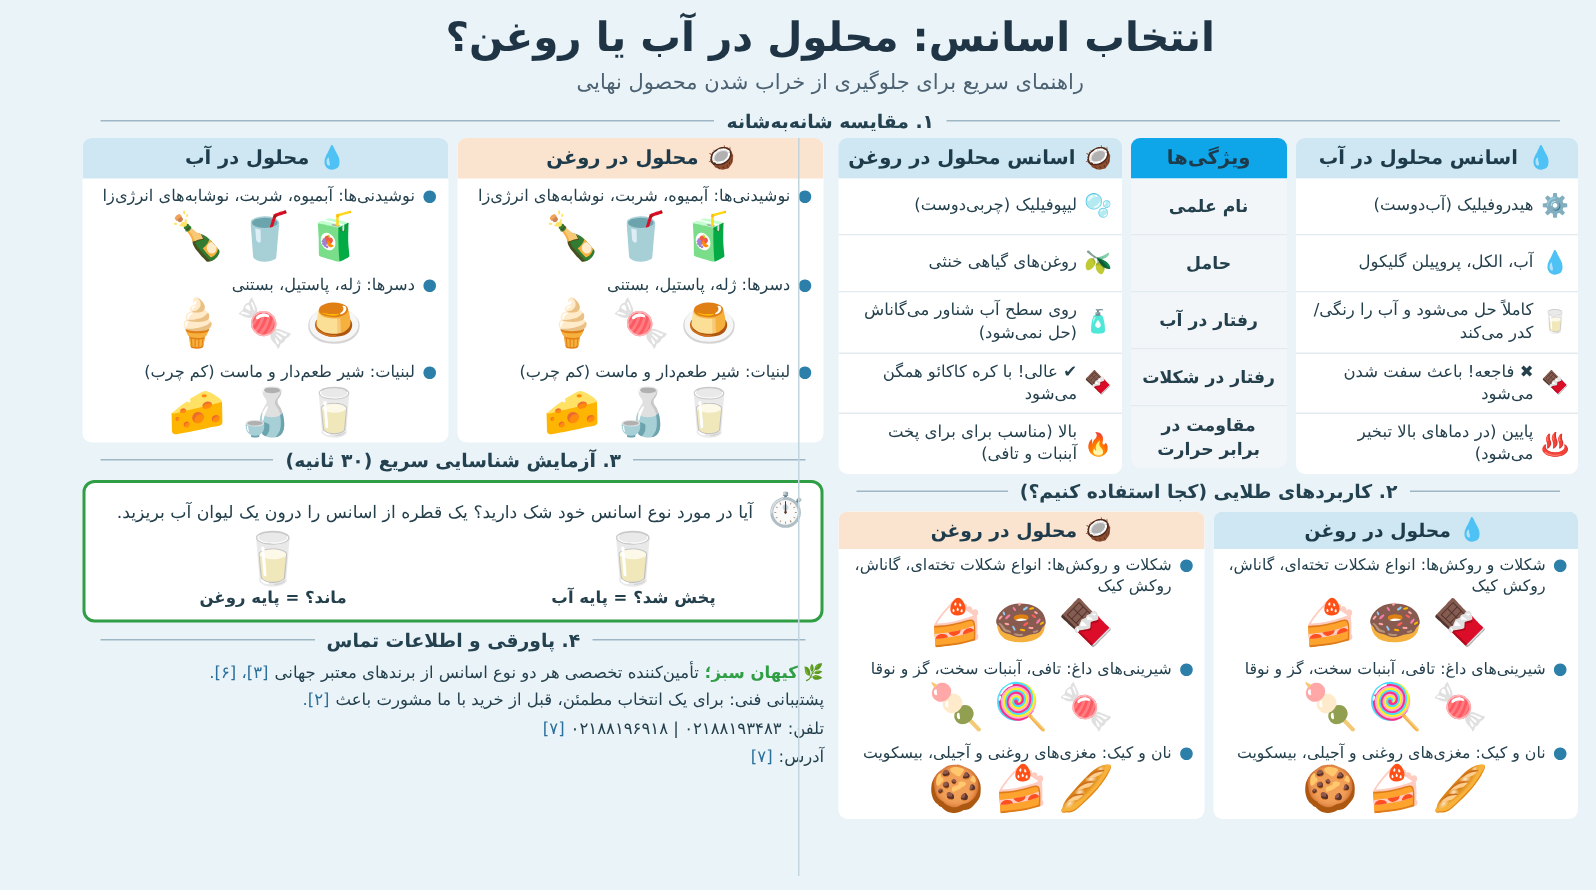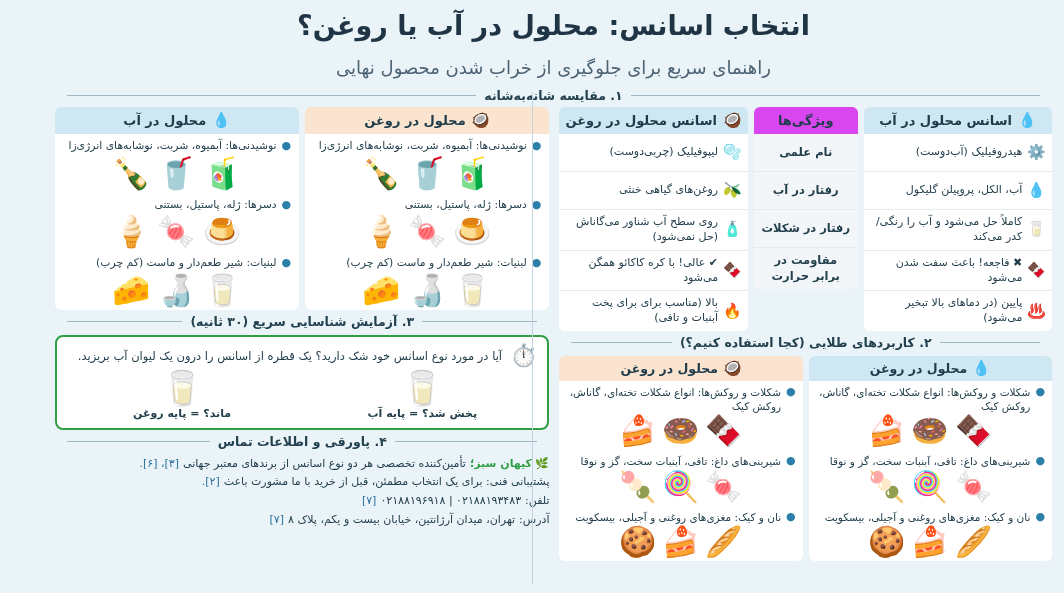--- a/index.html
+++ b/index.html
@@ -23,22 +23,22 @@
     text-align: center;
     background: #e9f3f8;
   }
   .title {
     font-size: 27px;
     font-weight: bold;
     color: #1f3445;
     letter-spacing: -0.3px;
   }
   .subtitle {
-    margin-top: 16px;
-    font-size: 18px;
+    margin-top: 6px;
+    font-size: 14px;
     color: #4c6272;
   }
 
   
   .rule-row {
     display: flex; align-items: center;
     gap: 8px;
     margin: 4px 12px 4px;
   }
   .rule-row .line { flex: 1; height: 1px; background: #9fb7c4; }
@@ -64,21 +64,21 @@
   .cmp-head {
     border-radius: 6px 6px 0 0;
     text-align: center;
     font-size: 13px; font-weight: bold;
     padding: 6px 4px;
     color: #1d3b4a;
     display: flex; align-items: center; justify-content: center; gap: 6px;
   }
   .head-water { background: #cfe7f2; }
   .head-oil { background: #cfe7f2; }
-  .head-mid { background: #d946ef; }
+  .head-mid { background: #0ea5e9; }
   .cmp-col.mid { width: 104px; flex: none; }
   .cmp-cell {
     background: #ffffff;
     border-bottom: 1px solid #e3ebef;
     font-size: 11px;
     color: #24404d;
     padding: 5px 6px;
     min-height: 38px;
     display: flex; align-items: center; gap: 5px;
     line-height: 1.35;
@@ -218,20 +218,21 @@
           </div>
           <div class="cmp-cell">
             <span class="ico">♨️</span>
             <span class="txt">پایین (در دماهای بالا تبخیر می‌شود)</span>
           </div>
         </div>
 
         <div class="cmp-col mid">
           <div class="cmp-head head-mid">ویژگی‌ها</div>
           <div class="cmp-cell">نام علمی</div>
+          <div class="cmp-cell">حامل</div>
           <div class="cmp-cell">رفتار در آب</div>
           <div class="cmp-cell">رفتار در شکلات</div>
           <div class="cmp-cell">مقاومت در برابر حرارت</div>
         </div>
 
         <div class="cmp-col oil">
           <div class="cmp-head head-oil">
             <span class="ico">🥥</span>
             <span>اسانس محلول در روغن</span>
           </div>
@@ -473,20 +474,19 @@
           <span>پشتیبانی فنی: برای یک انتخاب مطمئن، قبل از خرید با ما مشورت باعث</span>
           <span class="ref">[۲].</span>
         </div>
         <div class="footer-line">
           <span>تلفن:</span>
           <span>۰۲۱۸۸۱۹۳۴۸۳ | ۰۲۱۸۸۱۹۶۹۱۸</span>
           <span class="ref">[۷]</span>
         </div>
         <div class="footer-line">
           <span>آدرس:</span>
-          <span>تهران، میدان آرژانتین، خیابان بیست و یکم، پلاک ۸</span>
           <span class="ref">[۷]</span>
         </div>
       </div>
 
     </div>
   </div>
 </div>
 
 </body></html>

